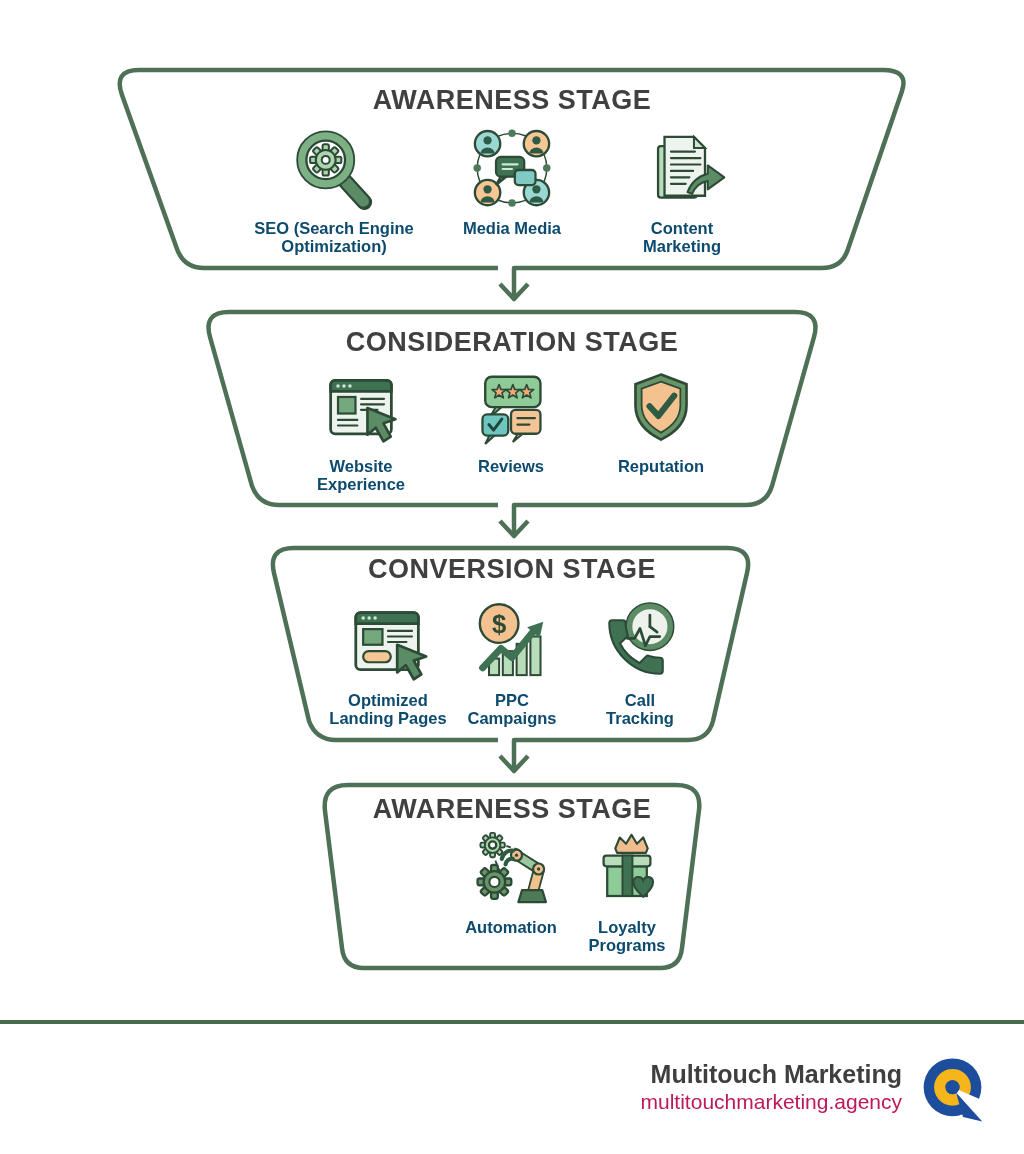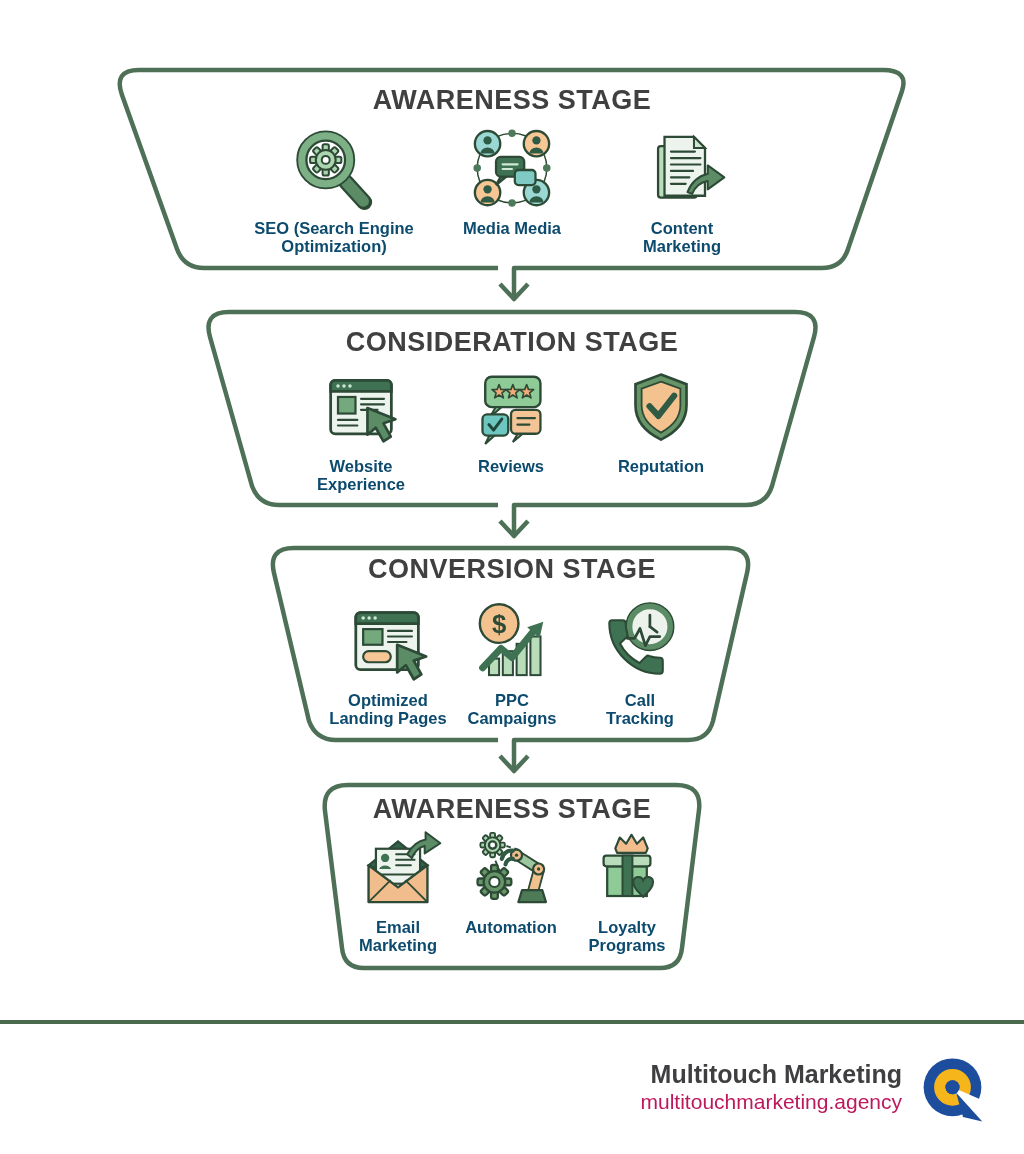--- a/index.html
+++ b/index.html
@@ -256,43 +256,20 @@
         </g>
         <g transform="translate(6,16) scale(3.3)" fill="#3e7253" stroke="#2d4a36" stroke-width="0.7">
           <path d="M6.6,10.8c1.4,2.8 3.8,5.1 6.6,6.6l2.2-2.2c0.3-0.3 0.7-0.4 1-0.2 1.1,0.4 2.3,0.6 3.6,0.6 0.6,0 1,0.4 1,1V20c0,0.6-0.4,1-1,1C10.8,21 3,13.2 3,4c0-0.6 0.4-1 1-1h3.5c0.6,0 1,0.4 1,1 0,1.2 0.2,2.4 0.6,3.6 0.1,0.3 0,0.7-0.2,1L6.6,10.8z"></path>
         </g>
         <polyline points="36,46 44,46 50,35 56,54 61,44 72,44" fill="none" stroke="#2d4a36" stroke-width="3" stroke-linecap="round" stroke-linejoin="round"></polyline>
       </svg>
     </div>
     <div class="item-label">Call Tracking</div>
   </div>
 
-  <div class="item i-s4" style="left:343px;width:110px;">
-    <div class="icon-slot">
-      <svg width="92" height="92" viewBox="0 0 100 100">
-        <path d="M18,46 L50,20 L82,46 L50,60 Z" fill="#35624a" stroke="#2d4a36" stroke-width="2.5"></path>
-        <rect x="26" y="28" width="48" height="38" fill="#edf4ed" stroke="#2d4a36" stroke-width="2.4"></rect>
-        <circle cx="36" cy="38" r="4.5" fill="#3e7253"></circle>
-        <path d="M29.5,50 a6.8,5.5 0 0 1 13,0 z" fill="#3e7253"></path>
-        <g stroke="#2d4a36" stroke-width="2.2" stroke-linecap="round">
-          <line x1="48" y1="34" x2="68" y2="34"></line>
-            <line x1="48" y1="40" x2="68" y2="40"></line>
-          <line x1="48" y1="46" x2="64" y2="46"></line>
-            <line x1="31" y1="56" x2="68" y2="56"></line>
-        </g>
-        <path d="M18,46 V86 H82 V46 L50,70 Z" fill="#f2bd8c" stroke="#2d4a36" stroke-width="2.6" stroke-linejoin="round"></path>
-        <g stroke="#2d4a36" stroke-width="2">
-            <line x1="18" y1="86" x2="42" y2="62"></line>
-            <line x1="82" y1="86" x2="58" y2="62"></line>
-          </g>
-        <path d="M60,34 Q68,20 80,18 L80,10 L96,22 L79,33 L79,25 Q70,27 65,38 Z" fill="#5b8c66" stroke="#2d4a36" stroke-width="2.2" stroke-linejoin="round"></path>
-      </svg>
-    </div>
-    <div class="item-label">Email Marketing</div>
-  </div>
 
   <div class="item i-s4" style="left:441px;width:140px;">
     <div class="icon-slot">
       <svg width="92" height="92" viewBox="0 0 100 100">
         <g stroke="#2d4a36" stroke-width="2" stroke-dasharray="5 4">
           <line x1="45" y1="25" x2="61" y2="30"></line>
             <line x1="33" y1="41" x2="38" y2="53"></line>
         </g>
         <g fill="#abd5ad" stroke="#2d4a36" stroke-width="2.6">
           <use href="#gear" transform="translate(30,24) scale(0.78)"></use>

